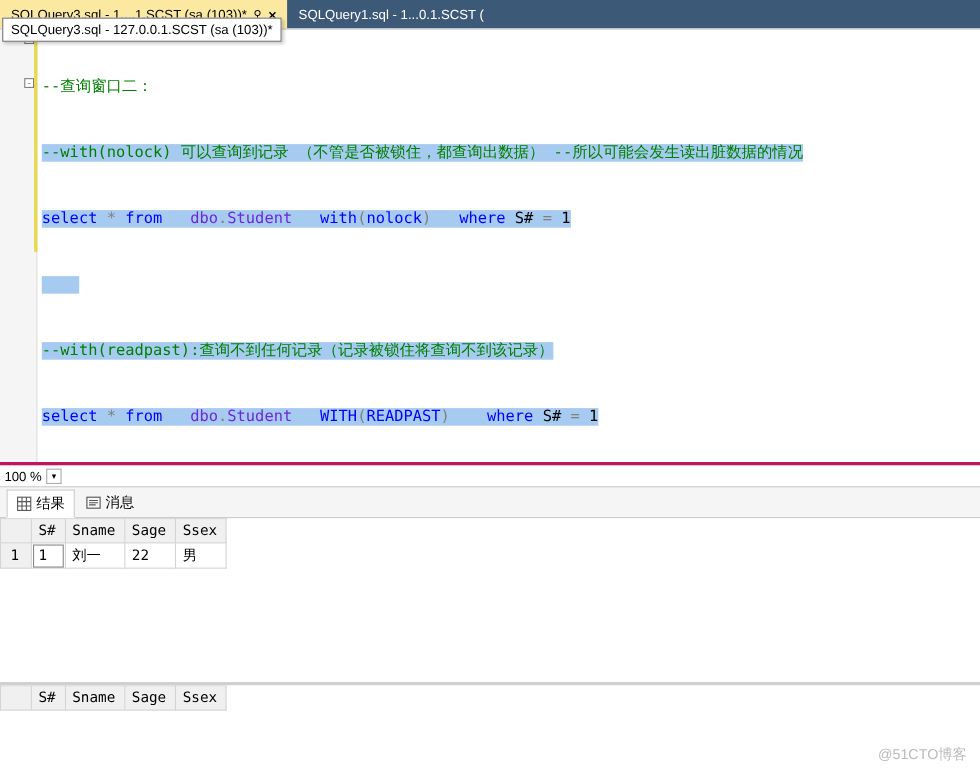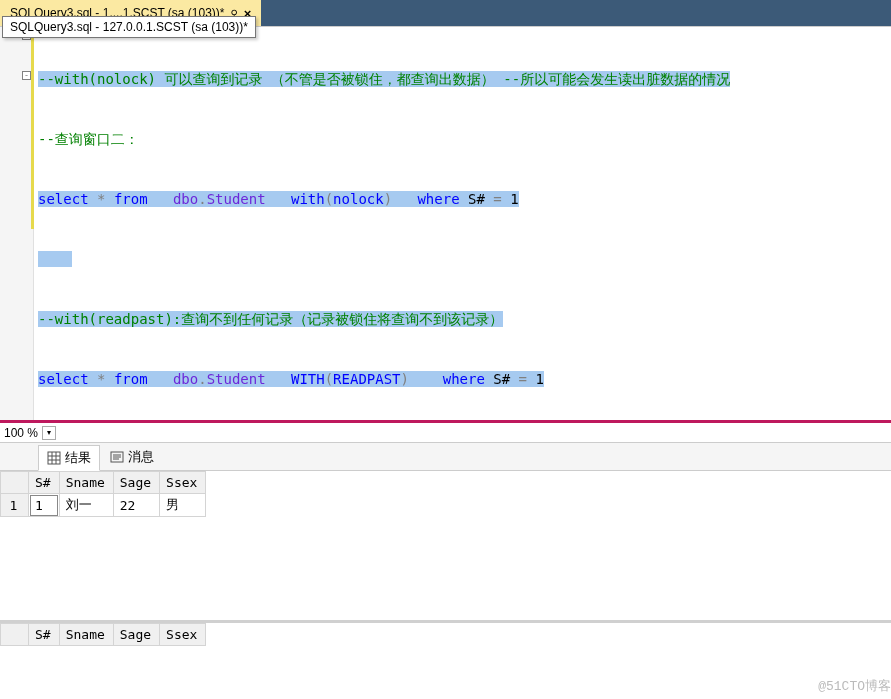--- a/index.html
+++ b/index.html
@@ -128,21 +128,20 @@
       padding: 3px 8px;
       font-size: 13px;
       cursor: pointer;
     }
     .results-tab.active {
       background: #fff;
       border: 1px solid #ccc;
       border-bottom: 1px solid #fff;
       position: relative;
       top: 1px;
-      margin-left: 32px;
     }
     .grid-icon {
       display: inline-block;
       width: 14px;
       height: 14px;
     }
     .grid-icon svg { display: block; }
     .results-grid {
       border-top: 1px solid #ccc;
       font-family: 'NSimSun','SimSun', monospace;
@@ -172,49 +171,52 @@
       min-width: 28px;
     }
     .grid-table td.sel-cell {
       outline: 1px solid #888;
       outline-offset: -2px;
     }
     .results-pane1 { height: 150px; overflow: hidden; }
     .results-pane2 { border-top: 3px solid #d0d0d0; height: 56px; overflow:hidden; }
     .watermark {
       position: absolute;
-      right: 0;
+      right: 12px;
       bottom: 4px;
       color: #bbb;
       font-size: 13px;
-      font-family: Liberation Mono, monospace;
+      font-family: Liberation Sans, sans-serif;
     }
   </style>
 </head>
 <body>
 
 <div class="tab-bar">
   <div class="tab active">
     <span>SQLQuery3.sql - 1....1.SCST (sa (103))*</span>
     <span class="pin-icon">⚲</span>
     <span class="close-icon">×</span>
   </div>
+  <div class="tab">
+    <span>SQLQuery1.sql - 1...0.1.SCST (</span>
+  </div>
 </div>
 
 <div class="tooltip">SQLQuery3.sql - 127.0.0.1.SCST (sa (103))*</div>
 
 <div class="editor-area">
   <div class="gutter">
     <div class="outline-marker" style="top:4px;">-</div>
     <div class="outline-marker" style="top:44px;">-</div>
     <div class="change-bar" style="top:2px;height:200px;"></div>
   </div>
   <div class="code-content">
+    <div class="code-line"><span class="c-comment">--查询窗口二：</span></div>
     <div class="code-line"><span class="c-comment sel">--with(nolock) 可以查询到记录 （不管是否被锁住，都查询出数据） --所以可能会发生读出脏数据的情况</span></div>
-    <div class="code-line"><span class="c-comment">--查询窗口二：</span></div>
     <div class="code-line"><span class="sel"><span class="c-keyword">select</span> <span class="c-star">*</span> <span class="c-keyword">from</span>   <span class="c-func">dbo</span><span class="c-gray">.</span><span class="c-func">Student</span>   <span class="c-keyword">with</span><span class="c-gray">(</span><span class="c-keyword">nolock</span><span class="c-gray">)</span>   <span class="c-keyword">where</span> <span>S#</span> <span class="c-gray">=</span> <span>1</span></span></div>
     <div class="code-line"><span class="sel">    </span></div>
     <div class="code-line"><span class="c-comment sel">--with(readpast):查询不到任何记录（记录被锁住将查询不到该记录）</span></div>
     <div class="code-line"><span class="sel"><span class="c-keyword">select</span> <span class="c-star">*</span> <span class="c-keyword">from</span>   <span class="c-func">dbo</span><span class="c-gray">.</span><span class="c-func">Student</span>   <span class="c-keyword">WITH</span><span class="c-gray">(</span><span class="c-keyword">READPAST</span><span class="c-gray">)</span>    <span class="c-keyword">where</span> <span>S#</span> <span class="c-gray">=</span> <span>1</span></span></div>
     
     
     
   </div>
 </div>
 

